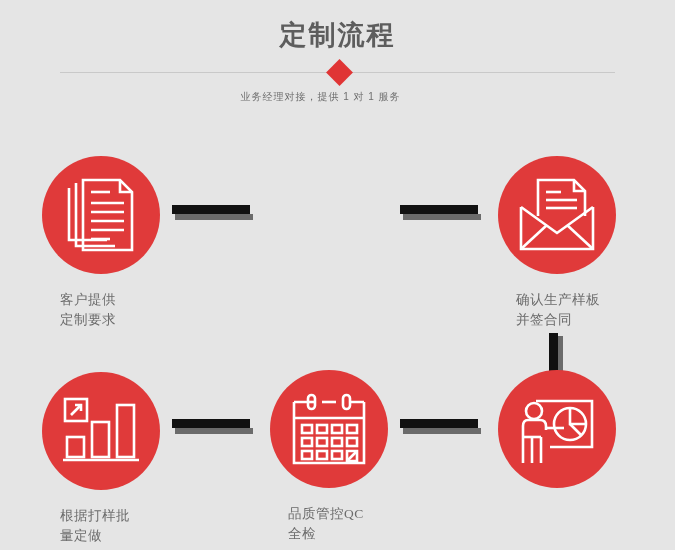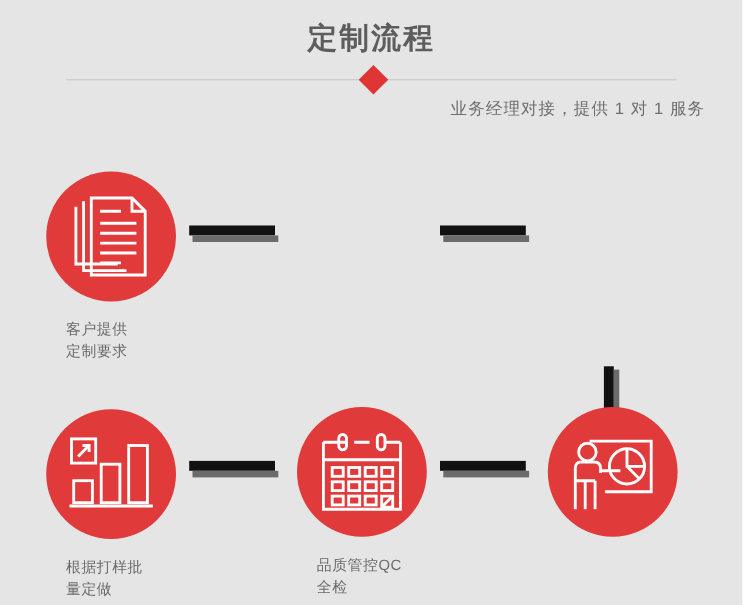--- a/index.html
+++ b/index.html
@@ -53,22 +53,22 @@
     width: 19px;
     height: 19px;
     background: #e03535;
     transform: rotate(45deg);
   }
   .page-subtitle {
     position: absolute;
     left: 0;
     top: 90px;
     width: 641px;
-    text-align: right;
-    font-size: 15px;
+    text-align: center;
+    font-size: 10px;
     color: #6e6e6e;
     letter-spacing: 1px;
   }
 
   
   .step {
     position: absolute;
     width: 150px;
   }
   .circle {
@@ -86,20 +86,21 @@
     transform: translate(-50%, -50%);
   }
   .step-label {
     margin-top: 16px;
     margin-left: 22px;
     font-size: 13.5px;
     line-height: 20px;
     color: #6b6b6b;
     white-space: pre-line;
     letter-spacing: 0.5px;
+    font-family: Liberation Serif, serif;
   }
 
   
   .conn-h {
     position: absolute;
     width: 78px;
     height: 15px;
   }
   .conn-h .bar {
     position: absolute;
@@ -178,20 +179,39 @@
     <div class="bar"></div>
     <div class="shadow"></div>
   </div>
 
 
   <div class="conn-h" style="left:400px; top:205px;">
     <div class="bar"></div>
     <div class="shadow"></div>
   </div>
 
+  <div class="step" style="left:494px; top:156px;">
+    <div class="circle">
+      <svg width="82" height="74" viewBox="0 0 82 74">
+        <g fill="none" stroke="#ffffff" stroke-width="2.6">
+          <path d="M22 38 L22 2 L58 2 L69 13 L69 38"></path>
+          <path d="M58 2 L58 13 L69 13"></path>
+          <path d="M30 14 L45 14"></path>
+          <path d="M30 22 L61 22"></path>
+          <path d="M30 30 L61 30"></path>
+          <path d="M5 29 L5 71 L77 71 L77 29"></path>
+          <path d="M5 29 L41 55 L77 29"></path>
+          <path d="M5 71 L31 47"></path>
+          <path d="M77 71 L51 47"></path>
+        </g>
+      </svg>
+    </div>
+    <div class="step-label">确认生产样板
+并签合同</div>
+  </div>
 
   <div class="conn-v" style="left:549px; top:333px;">
     <div class="bar"></div>
     <div class="shadow"></div>
   </div>
 
   <div class="step" style="left:38px; top:372px;">
     <div class="circle">
       <svg width="76" height="68" viewBox="0 0 76 68">
         <g fill="none" stroke="#ffffff" stroke-width="2.6">

